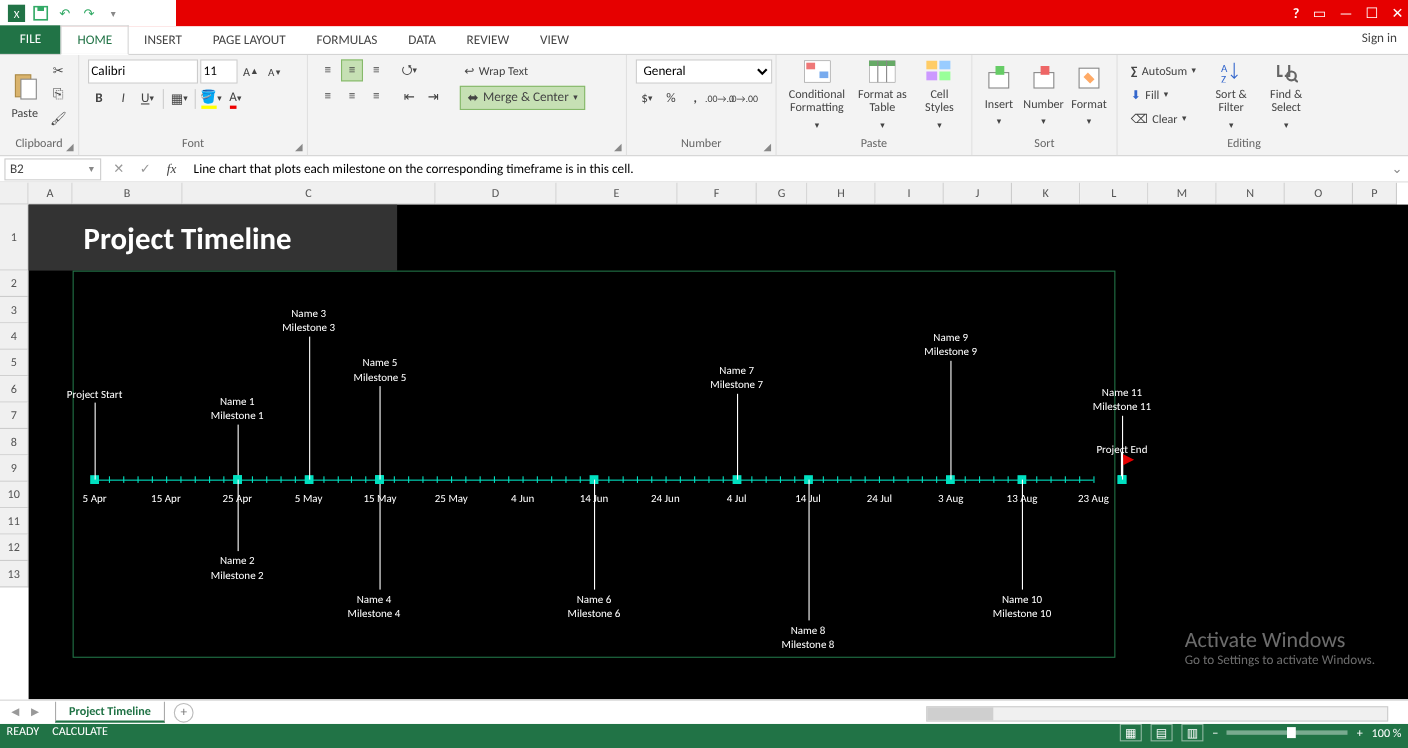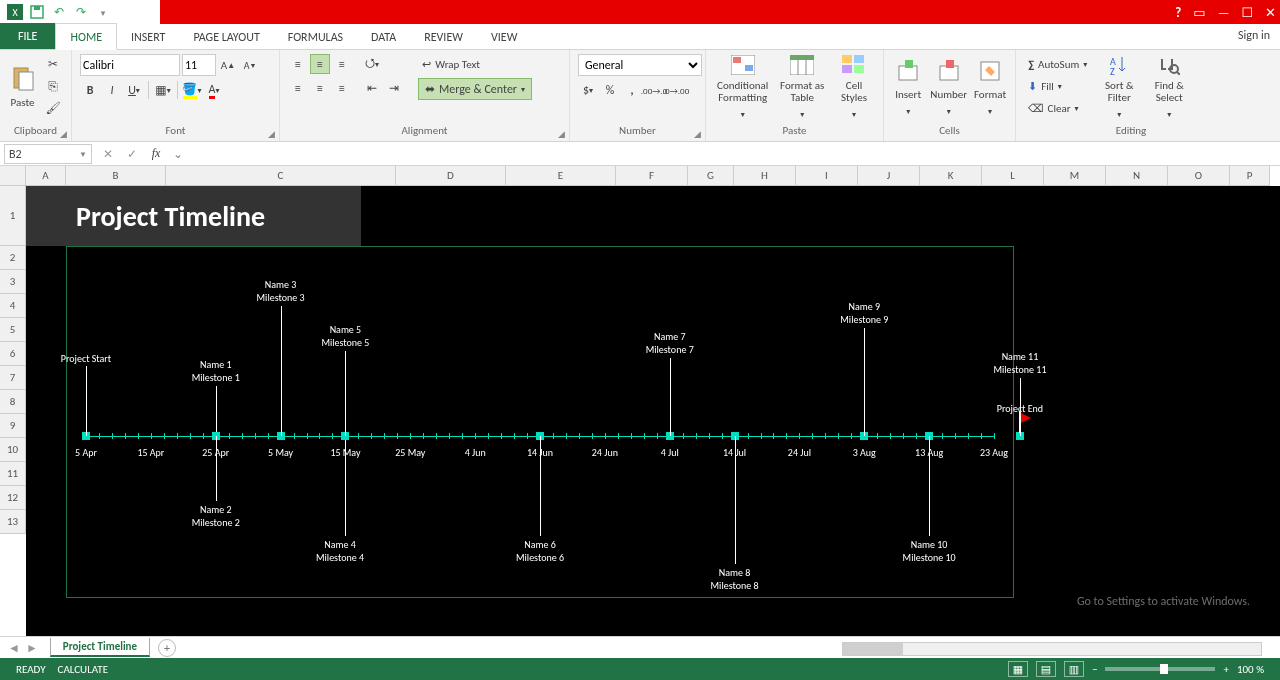--- a/index.html
+++ b/index.html
@@ -71,21 +71,21 @@
 
 .sheet-tab-bar { height: 22px; background:#fff; border-top:1px solid #d4d4d4; display:flex; align-items:center; position:relative; }
 .sheet-nav { display:flex; gap:6px; padding:0 8px; color:#999; }
 .sheet-tab { border:1px solid #aaa; border-top:none; padding:2px 12px; font-size:11px; background:#fff; margin-left:4px; cursor:pointer; }
 .sheet-tab.active { border-bottom:2px solid #217346; color:#217346; font-weight:600; }
 .sheet-add { width:18px; height:18px; border:1px solid #bbb; border-radius:50%; display:flex; align-items:center; justify-content:center; margin-left:8px; cursor:pointer; font-size:12px; color:#777;}
 .hscroll { position:absolute; right:18px; bottom:2px; width:420px; height:14px; background:#f0f0f0; border:1px solid #ccc; }
 .hscroll .thumb { position:absolute; left:0; top:0; width:60px; height:12px; background:#cfcfcf; cursor:pointer;}
 
 
-.statusbar { height: 22px; background:#217346; color:#fff; display:flex; align-items:center; justify-content:space-between; font-size:11px; padding:0 16px;}
+.statusbar { height: 22px; background:#217346; color:#fff; display:flex; align-items:flex-start; justify-content:space-between; font-size:11px; padding:0 6px;}
 .statusbar .left { display:flex; gap:12px; }
 .statusbar .right { display:flex; gap:8px; align-items:center; }
 .viewbtn { width:20px; height:16px; border:1px solid rgba(255,255,255,0.5); display:flex; align-items:center; justify-content:center; cursor:pointer;}
 .zoomslider { width:110px; height:4px; background:rgba(255,255,255,0.4); position:relative;}
 .zoomslider .zthumb { position:absolute; left:50%; top:-3px; width:8px; height:10px; background:#fff;}
 
 .watermark { position:absolute; right:30px; bottom:28px; color:rgba(180,180,180,0.6); text-align:left; pointer-events:none; }
 .watermark .l1 { font-size:20px; }
 .watermark .l2 { font-size:12px; }
 
@@ -218,21 +218,20 @@
             <span>↩</span>
             <span>Wrap Text</span>
           </div>
         <div class="merge-active">
             <span>⬌</span>
             <span>Merge &amp; Center</span>
             <span style="font-size:8px">▾</span>
           </div>
       </div>
     </div>
-    <div class="glabel">Alignment</div>
     <div class="dialoglauncher">◢</div>
   </div>
 
   <div class="group" style="width:136px">
     <div class="gbody">
         <div class="vcol" style="gap:4px;width:100%">
       <select class="fsel" style="width:124px"><option>General</option></select>
       <div class="row">
         <div class="smbtn">$<span style="font-size:8px">▾</span></div>
         <div class="smbtn">%</div>
@@ -315,21 +314,21 @@
           <div class="ic">
             <svg width="22" height="22">
               <rect x="2" y="2" width="18" height="18" fill="#fff" stroke="#888"></rect>
               <path d="M10 6 l6 6 l-4 4 l-6-6 z" fill="#fa6"></path>
             </svg>
           </div>
           <span>Format</span>
           <span style="font-size:8px">▾</span>
         </div>
     </div>
-    <div class="glabel">Cells</div>
+    <div class="glabel">Sort</div>
   </div>
 
   <div class="group" style="width:230px;border-right:none">
     <div class="gbody">
       <div class="vcol" style="gap:2px">
         <div class="txtbtn">
             <b>∑</b>
             <span>AutoSum</span>
             <span style="font-size:8px">▾</span>
           </div>
@@ -372,20 +371,21 @@
 </div>
 
 <div class="fbar">
   <div class="namebox">
       <span>B2</span>
       <span style="font-size:8px;color:#888">▼</span>
     </div>
   <div class="fbtn">✕</div>
   <div class="fbtn">✓</div>
   <div class="fbtn fx">fx</div>
+  <input class="finput" value="Line chart that plots each milestone on the corresponding timeframe is in this cell." style="">
   <div class="expand">⌄</div>
 </div>
 
 <div class="grid-area">
   <div class="selectall"></div>
   <div class="colhdrs" id="colhdrs">
       <div class="colhdr" style="width: 40px;">A</div>
       <div class="colhdr" style="width: 100px;">B</div>
       <div class="colhdr" style="width: 230px;">C</div>
       <div class="colhdr" style="width: 110px;">D</div>
@@ -551,20 +551,21 @@
         <div class="marker" style="left: 953.943px; top: 190px;"></div>
         <div class="flag" style="left: 953.943px; top: 176px;">
           <div class="pole"></div>
           <div class="tri"></div>
         </div>
         <div class="drop" style="left: 953.943px; top: 170px; height: 20px;"></div>
         <div class="mlabel" style="top: 156px; left: 953.943px;">Project End</div>
       </div>
   </div>
   <div class="watermark">
+    <div class="l1">Activate Windows</div>
     <div class="l2">Go to Settings to activate Windows.</div>
   </div>
 </div>
 
 <div class="sheet-tab-bar">
   <div class="sheet-nav">
     <span>◄</span>
     <span>►</span>
   </div>
   <div class="sheet-tab active">Project Timeline</div>

